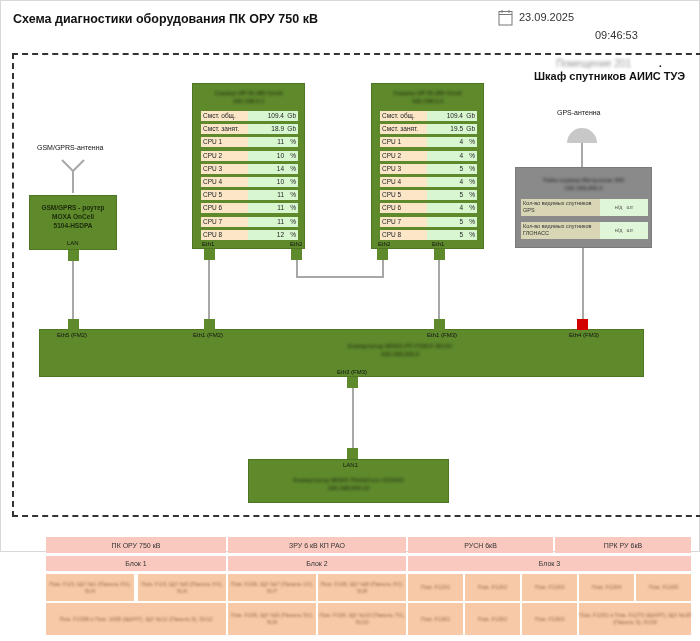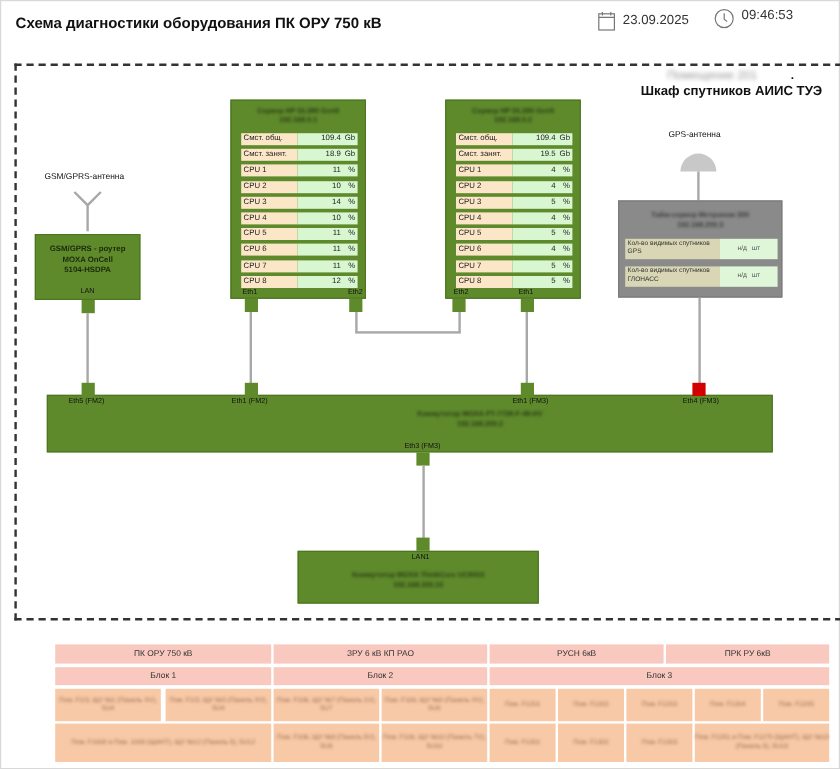--- a/index.html
+++ b/index.html
@@ -1,24 +1,24 @@
 <!DOCTYPE html>
 <html><head>
 <meta charset="utf-8">
 <style>
   * { box-sizing: border-box; margin: 0; padding: 0; }
   html, body { width: 700px; height: 641px; overflow: hidden; background: #ffffff; }
   body { font-family: "Liberation Sans", sans-serif; color: #111; position: relative; }
-  .frame { position: absolute; left: 0; top: 0; width: 700px; height: 641px; border: 1px solid #d8d8d8; background: #fff; }
+  .frame { position: absolute; left: 0; top: 0; width: 700px; height: 552px; border: 1px solid #d8d8d8; background: #fff; }
   .abs { position: absolute; }
 
   
   .title { left: 12px; top: 11px; font-size: 12.5px; font-weight: bold; color: #111; }
   .date-wrap { left: 497px; top: 6px; height: 20px; display: flex; align-items: center; gap: 6px; font-size: 11px; color: #333; }
-  .time-wrap { left: 594px; top: 6px; height: 20px; display: flex; align-items: flex-start; gap: 6px; font-size: 11px; color: #333; }
+  .time-wrap { left: 594px; top: 6px; height: 20px; display: flex; align-items: flex-end; gap: 22px; font-size: 11px; color: #333; flex-direction: column; }
 
   
   .dashed { left: 11px; top: 52px; width: 700px; height: 464px; border: 2px dashed #333; border-right: none; }
   .room-label { left: 555px; top: 57px; font-size: 10px; color: #999; filter: blur(1.6px); }
   .room-dot { left: 658px; top: 57px; font-size: 10px; font-weight: bold; }
   .cabinet { left: 533px; top: 69px; font-size: 11px; font-weight: bold; white-space: nowrap; }
 
   
   .green { background: #5e8a2c; border: 1px solid #4d7522; }
   .port { background: #5e8a2c; position: absolute; width: 11px; height: 11px; }

